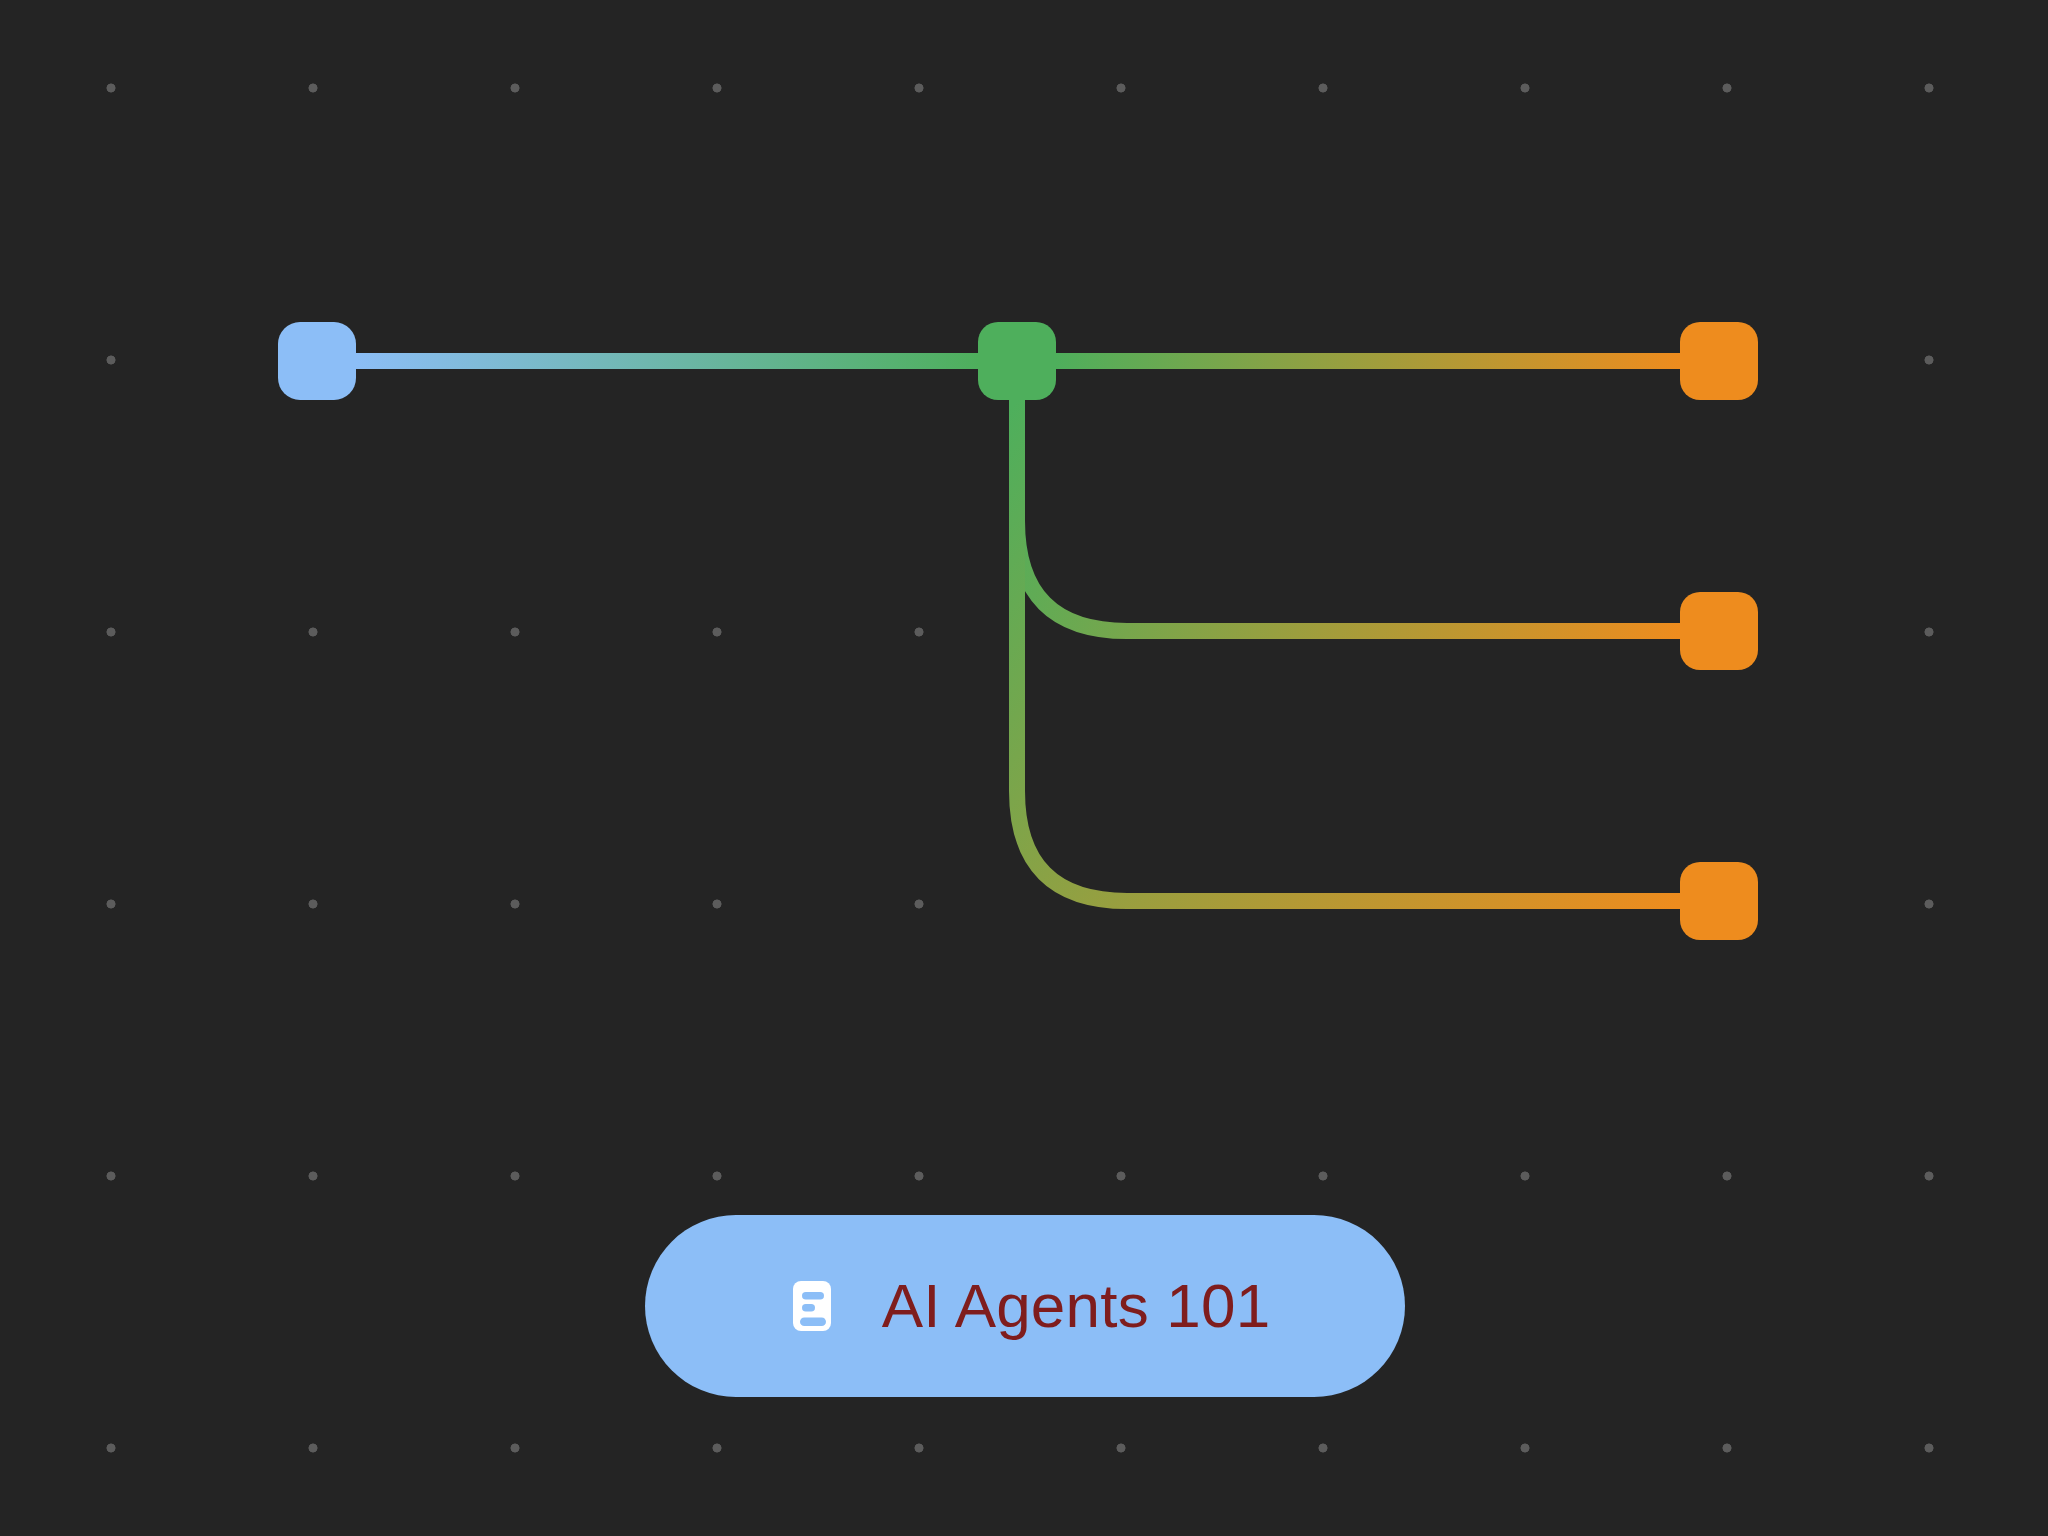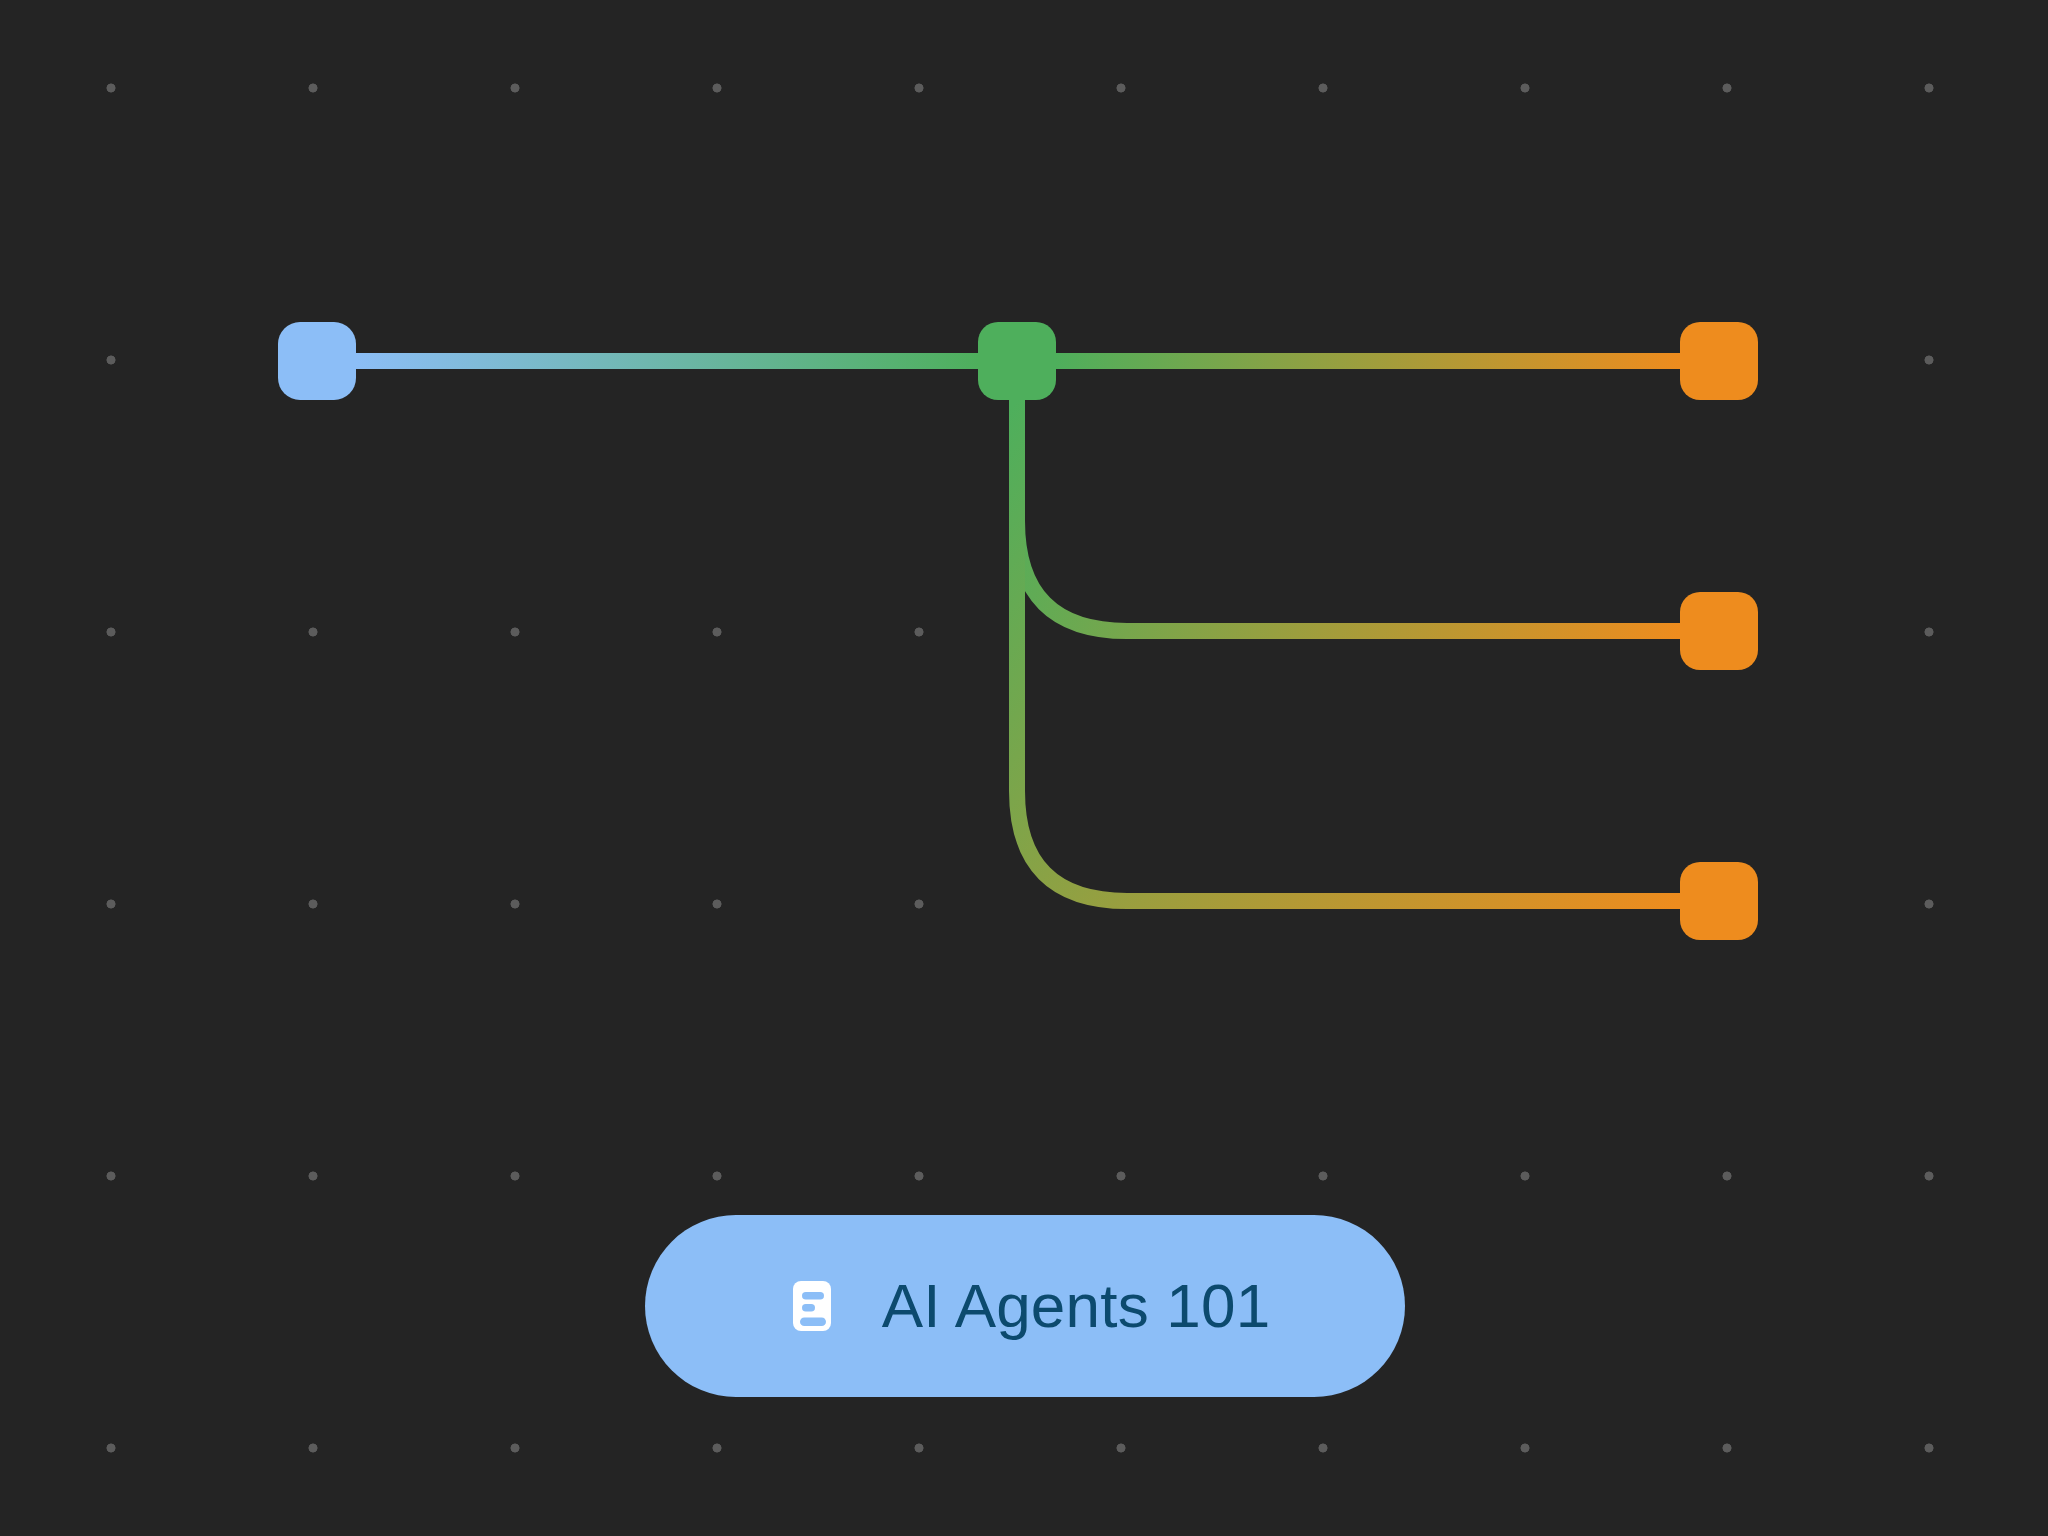--- a/index.html
+++ b/index.html
@@ -128,16 +128,16 @@
 
   <button id="doc-button" style="left: 645px; top: 1215px; width: 760px; height: 182px; border-radius: 91px; background: rgb(140, 190, 247);">
     <span class="btn-icon">
       <svg width="64" height="64" viewBox="0 0 64 64" xmlns="http://www.w3.org/2000/svg" aria-hidden="true">
         <rect x="13" y="7" width="38" height="50" rx="8" ry="8" fill="#ffffff"></rect>
         <rect x="22" y="18" width="22" height="7.5" rx="3.75" ry="3.75" fill="#8cbef7"></rect>
         <rect x="22" y="30" width="13" height="7.5" rx="3.75" ry="3.75" fill="#8cbef7"></rect>
         <rect x="20" y="43.5" width="26" height="8.5" rx="4.25" ry="4.25" fill="#8cbef7"></rect>
       </svg>
     </span>
-    <span class="btn-label" style="color: #0c4a6e;">AI Agents 101</span>
+    <span class="btn-label" style="color: #7f1d1d;">AI Agents 101</span>
   </button>
 
 </div>
 
 </body></html>

